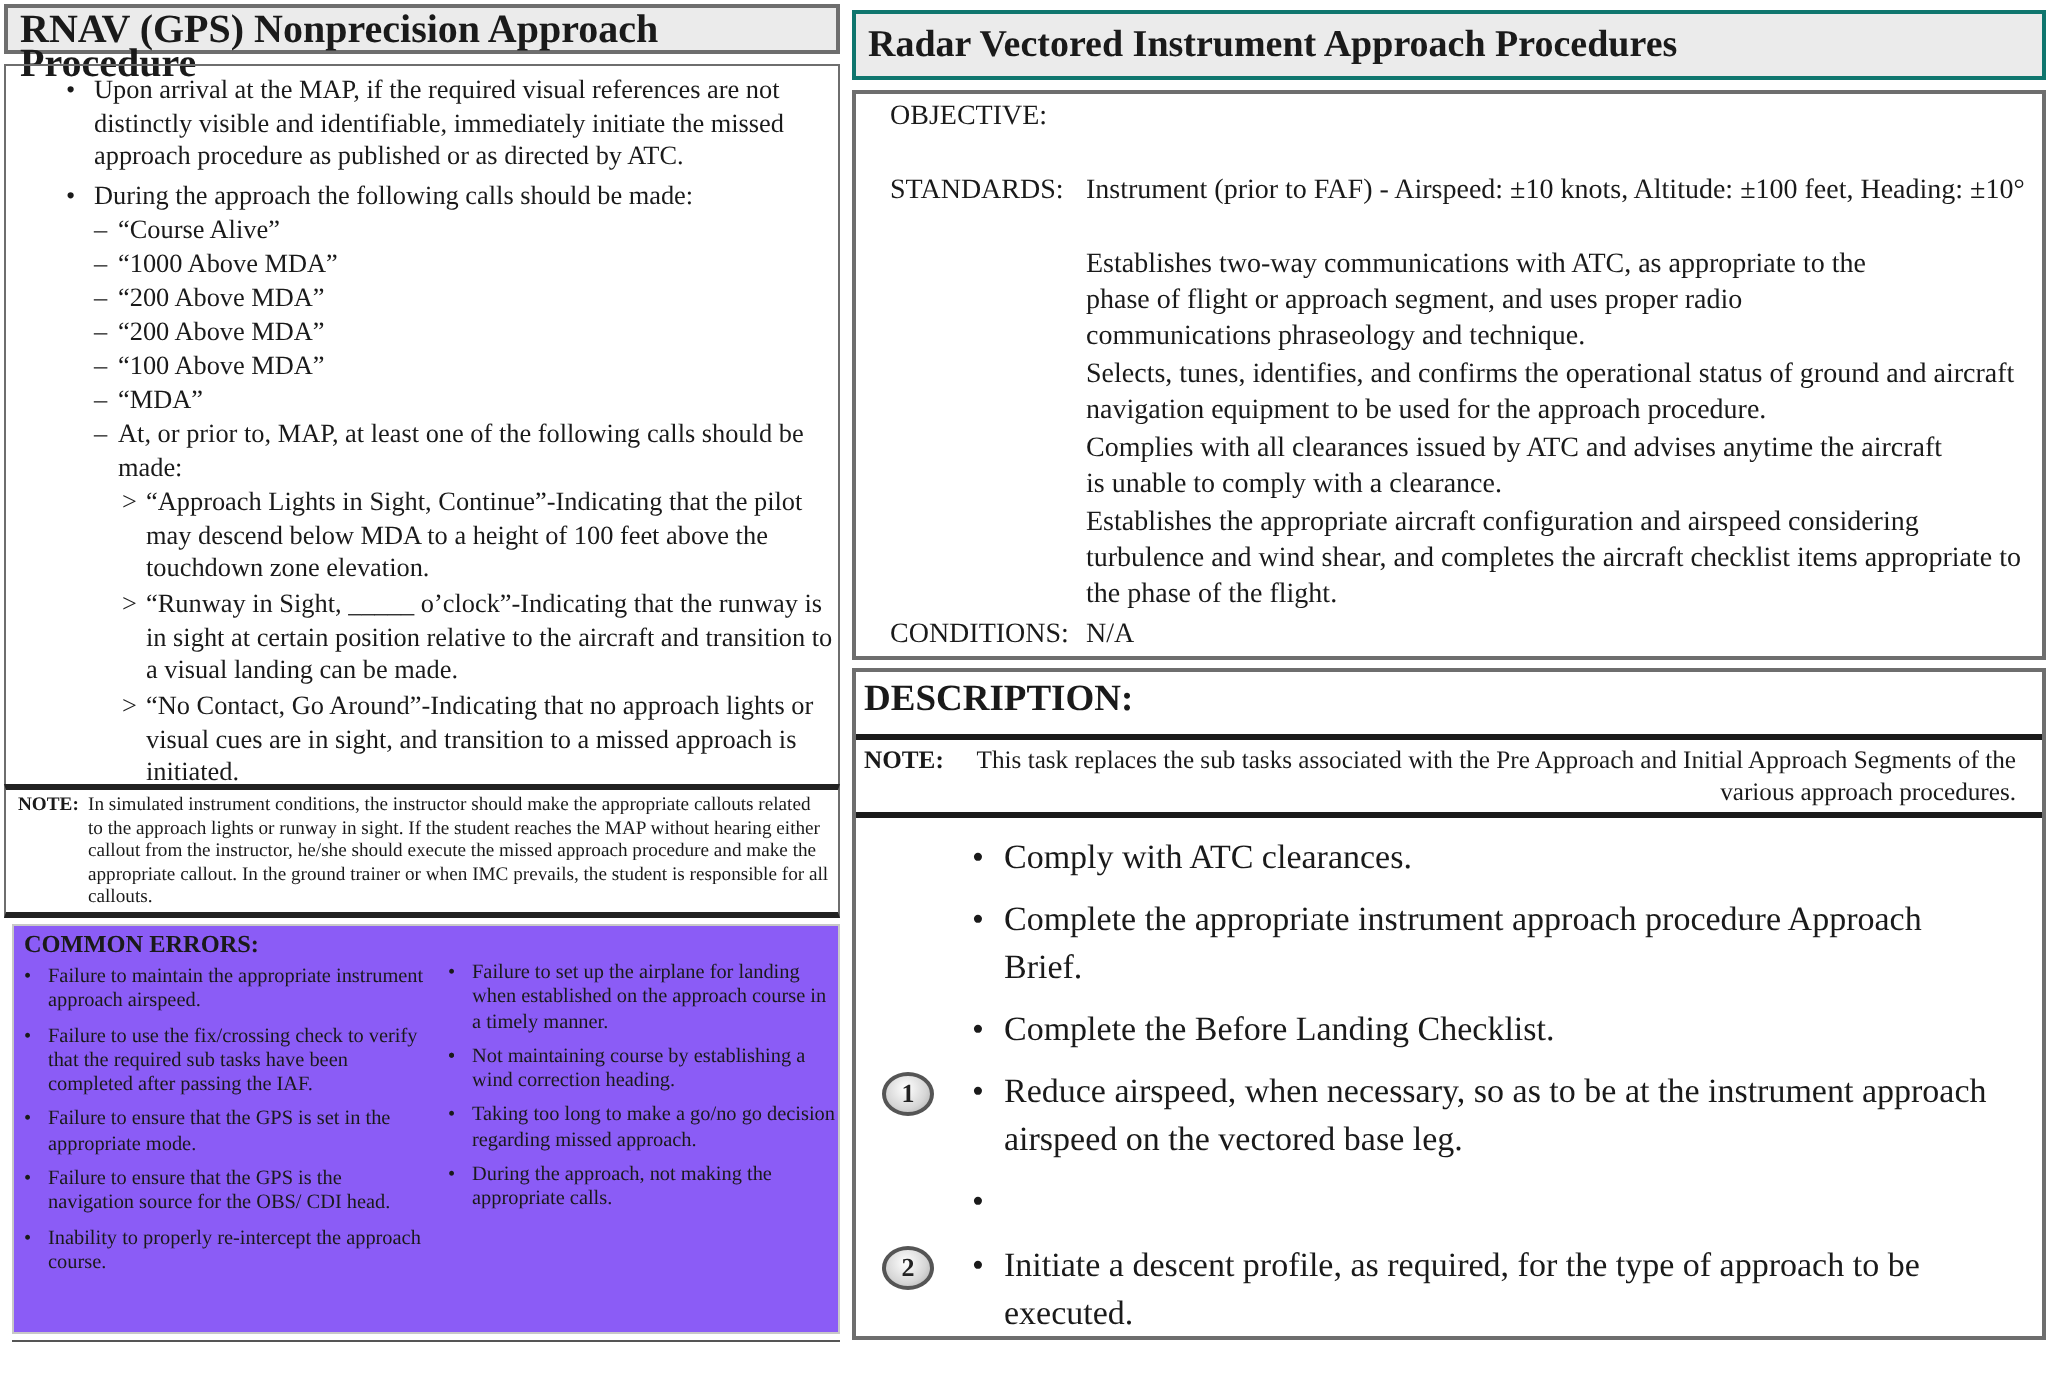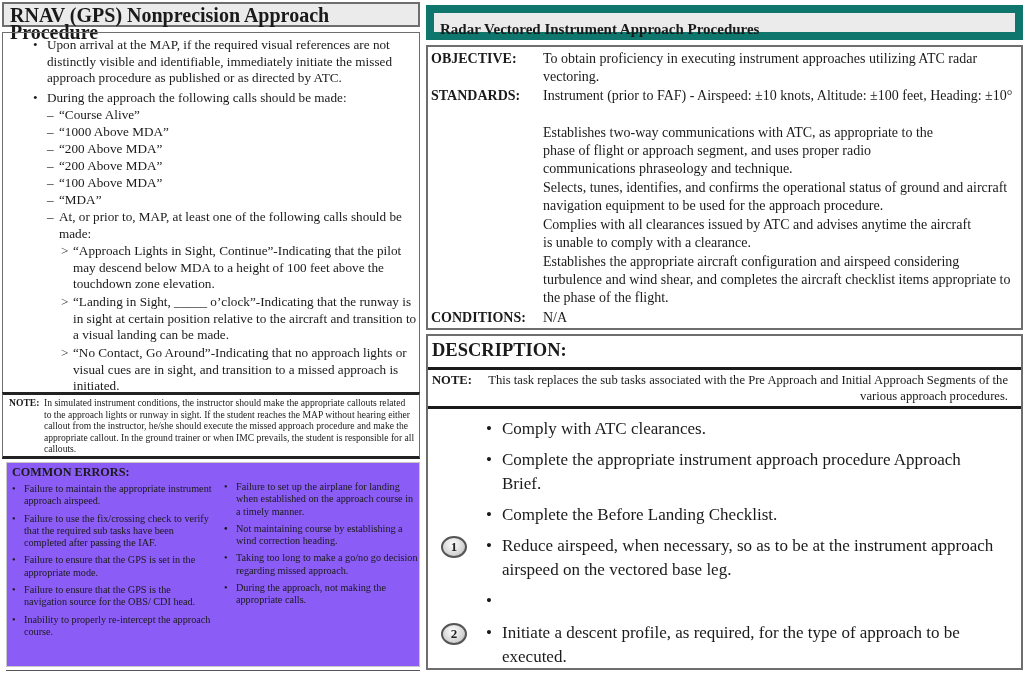--- a/index.html
+++ b/index.html
@@ -36,28 +36,28 @@
     background:#8b5cf6; border:1px solid #c8c8c8; font-size:10.2px; line-height:12.3px;
   }
   .errors .hdr { font-weight:bold; font-size:12.2px; position:absolute; left:5px; top:3px; }
   .ecol { position:absolute; top:20px; }
   .ecol .ei { position:relative; padding-left:17px; margin-bottom:5px; }
   .ecol .ei .dot { position:absolute; left:5px; top:0; }
   .bottom-line { position:absolute; left:4px; top:668px; width:414px; border-top:1px solid #555; }
   
   .right { position:absolute; left:426px; top:5px; width:597px; }
   .r-title {
-    background:#ebebeb; border:8px solid #0f766e; box-sizing:border-box;
-    font-weight:bold; font-size:15px; padding:4px 6px; height:35px; line-height:24px;
+    background:#ebebeb; border:2px solid #0f766e; box-sizing:border-box;
+    font-weight:bold; font-size:19px; padding:4px 6px; height:35px; line-height:24px;
   }
   .r-obj {
     margin-top:5px; border:2px solid #6e6e6e; box-sizing:border-box; height:285px;
     position:relative; font-size:14px; line-height:18.2px;
   }
-  .r-obj .k { position:absolute; left:3px; font-weight:bold; }
+  .r-obj .k { position:absolute; left:17px; font-weight:normal; }
   .r-obj .v { position:absolute; left:115px; width:475px; }
   .r-desc {
     margin-top:4px; border:2px solid #6e6e6e; box-sizing:border-box; height:336px;
     position:relative;
     text-decoration:underline;
   }
   .r-desc .dh { position:absolute; left:4px; top:4px; font-weight:bold; font-size:18.5px; }
   .r-note {
     position:absolute; left:0; top:31px; width:593px; box-sizing:border-box;
     border-top:3px solid #1a1a1a; border-bottom:3px solid #1a1a1a;
@@ -89,21 +89,21 @@
       <span>During the approach the following calls should be made:</span>
     </div>
     <div class="dash" style="top:74px"><span class="dd">–</span><span>“Course Alive”</span></div>
     <div class="dash" style="top:91px"><span class="dd">–</span><span>“1000 Above MDA”</span></div>
     <div class="dash" style="top:108px"><span class="dd">–</span><span>“200 Above MDA”</span></div>
     <div class="dash" style="top:125px"><span class="dd">–</span><span>“200 Above MDA”</span></div>
     <div class="dash" style="top:142px"><span class="dd">–</span><span>“100 Above MDA”</span></div>
     <div class="dash" style="top:159px"><span class="dd">–</span><span>“MDA”</span></div>
     <div class="dash" style="top:176px"><span class="dd">–</span><span>At, or prior to, MAP, at least one of the following calls should be made:</span></div>
     <div class="gt" style="top:210px"><span class="g">&gt;</span><span>“Approach Lights in Sight, Continue”-Indicating that the pilot may descend below MDA to a height of 100 feet above the touchdown zone elevation.</span></div>
-    <div class="gt" style="top:261px"><span class="g">&gt;</span><span>“Landing in Sight, _____ o’clock”-Indicating that the runway is in sight at certain position relative to the aircraft and transition to a visual landing can be made.</span></div>
+    <div class="gt" style="top:261px"><span class="g">&gt;</span><span>“Runway in Sight, _____ o’clock”-Indicating that the runway is in sight at certain position relative to the aircraft and transition to a visual landing can be made.</span></div>
     <div class="gt" style="top:312px"><span class="g">&gt;</span><span>“No Contact, Go Around”-Indicating that no approach lights or visual cues are in sight, and transition to a missed approach is initiated.</span></div>
   </div>
   <div class="l-note">
     <span class="lbl">NOTE:</span>
     <div class="txt">In simulated instrument conditions, the instructor should make the appropriate callouts related to the approach lights or runway in sight. If the student reaches the MAP without hearing either callout from the instructor, he/she should execute the missed approach procedure and make the appropriate callout. In the ground trainer or when IMC prevails, the student is responsible for all callouts.</div>
   </div>
   <div class="errors">
     <div class="hdr">COMMON ERRORS:</div>
     <div class="ecol" style="left:0; width:205px;">
       <div class="ei"><span class="dot">•</span><span>Failure to maintain the appropriate instrument approach airspeed.</span></div>
@@ -120,21 +120,20 @@
       <div class="ei"><span class="dot">•</span><span>During the approach, not making the appropriate calls.</span></div>
     </div>
   </div>
   <div class="bottom-line"></div>
 </div>
 
 <div class="right">
   <div class="r-title">Radar Vectored Instrument Approach Procedures</div>
   <div class="r-obj">
     <span class="k" style="top:3px">OBJECTIVE:</span>
-    <div class="v" style="top:3px">To obtain proficiency in executing instrument approaches utilizing ATC radar vectoring.</div>
     <span class="k" style="top:40px">STANDARDS:</span>
     <div class="v" style="top:40px">Instrument (prior to FAF) - Airspeed: ±10 knots, Altitude: ±100 feet, Heading: ±10°</div>
     <div class="v" style="top:77px; width:420px;">Establishes two-way communications with ATC, as appropriate to the phase of flight or approach segment, and uses proper radio communications phraseology and technique.</div>
     <div class="v" style="top:169px; width:440px;">Complies with all clearances issued by ATC and advises anytime the aircraft is unable to comply with a clearance.</div>
     <div class="v" style="top:132px">Selects, tunes, identifies, and confirms the operational status of ground and aircraft navigation equipment to be used for the approach procedure.</div>
     <div class="v" style="top:206px">Establishes the appropriate aircraft configuration and airspeed considering turbulence and wind shear, and completes the aircraft checklist items appropriate to the phase of the flight.</div>
     <span class="k" style="top:262px">CONDITIONS:</span>
     <div class="v" style="top:262px">N/A</div>
   </div>
   <div class="r-desc">

